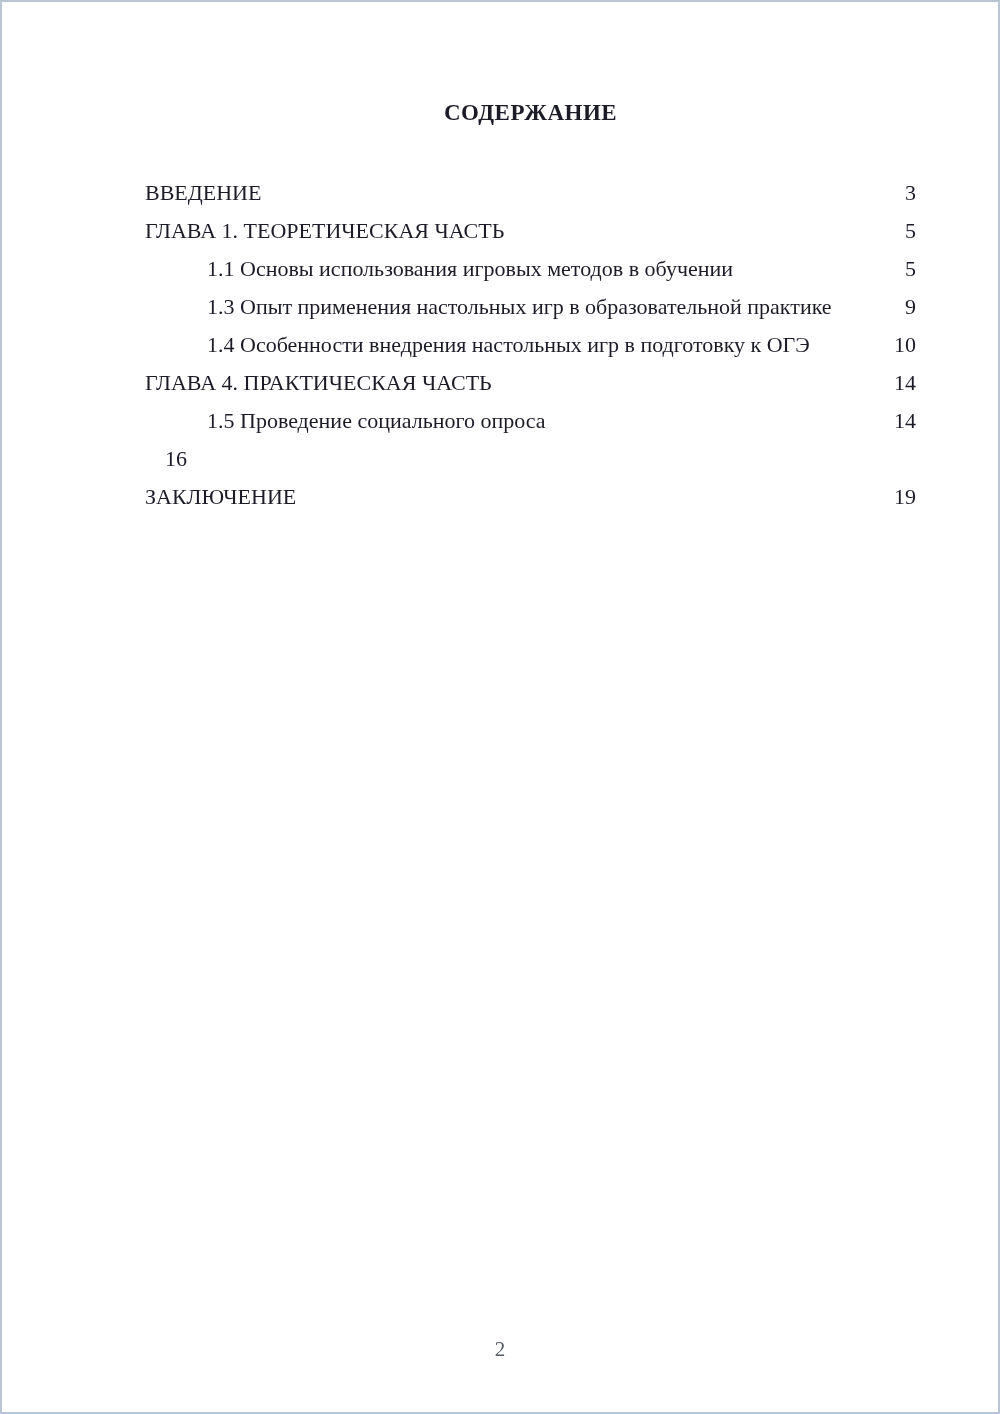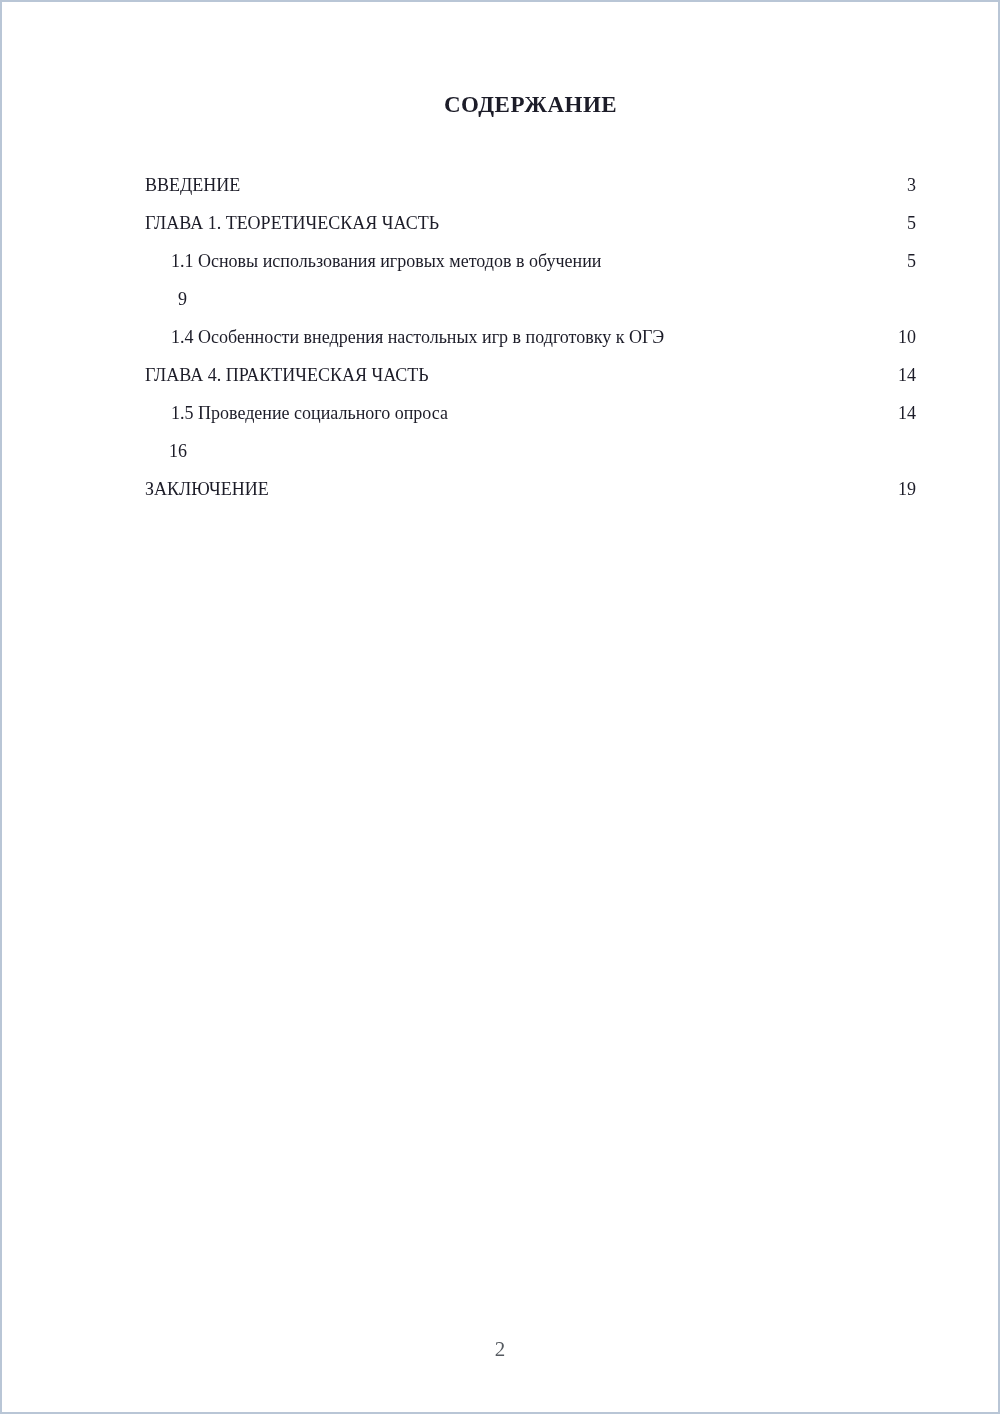--- a/index.html
+++ b/index.html
@@ -16,46 +16,46 @@
     box-sizing: border-box;
   }
   .page-frame {
     position: absolute;
     inset: 0;
     border: 2px solid #b9c6d6;
     pointer-events: none;
   }
   .content {
     position: absolute;
-    top: 92px;
+    top: 100px;
     left: 145px;
     right: 84px;
   }
   .doc-title {
     text-align: center;
     font-weight: bold;
     font-size: 23px;
     letter-spacing: 0.5px;
     margin: 0 0 52px 0;
   }
   .toc {
-    font-size: 18px;
+    font-size: 22px;
     line-height: 30px;
   }
   .toc-row {
     display: flex;
     align-items: flex-end;
     margin-bottom: 8px;
   }
   .toc-label {
     flex: 1 1 auto;
     padding-right: 24px;
   }
   .toc-row.level1 .toc-label {
-    margin-left: 26px;
+    margin-left: 62px;
   }
   .toc-page {
     flex: 0 0 42px;
     text-align: right;
     white-space: nowrap;
   }
   .footer-pagenum {
     position: absolute;
     bottom: 52px;
     left: 0;
@@ -86,20 +86,21 @@
       <span class="toc-page">5</span>
     </div>
 
     <div class="toc-row level1">
       <span class="toc-label">1.1 Основы использования игровых методов в обучении</span>
       <span class="toc-page">5</span>
     </div>
 
 
     <div class="toc-row level1">
+      <span class="toc-label">1.3 Опыт применения настольных игр в образовательной практике</span>
       <span class="toc-page">9</span>
     </div>
 
     <div class="toc-row level1">
       <span class="toc-label">1.4 Особенности внедрения настольных игр в подготовку к ОГЭ</span>
       <span class="toc-page">10</span>
     </div>
 
     <div class="toc-row">
       <span class="toc-label">ГЛАВА 4. ПРАКТИЧЕСКАЯ ЧАСТЬ</span>

